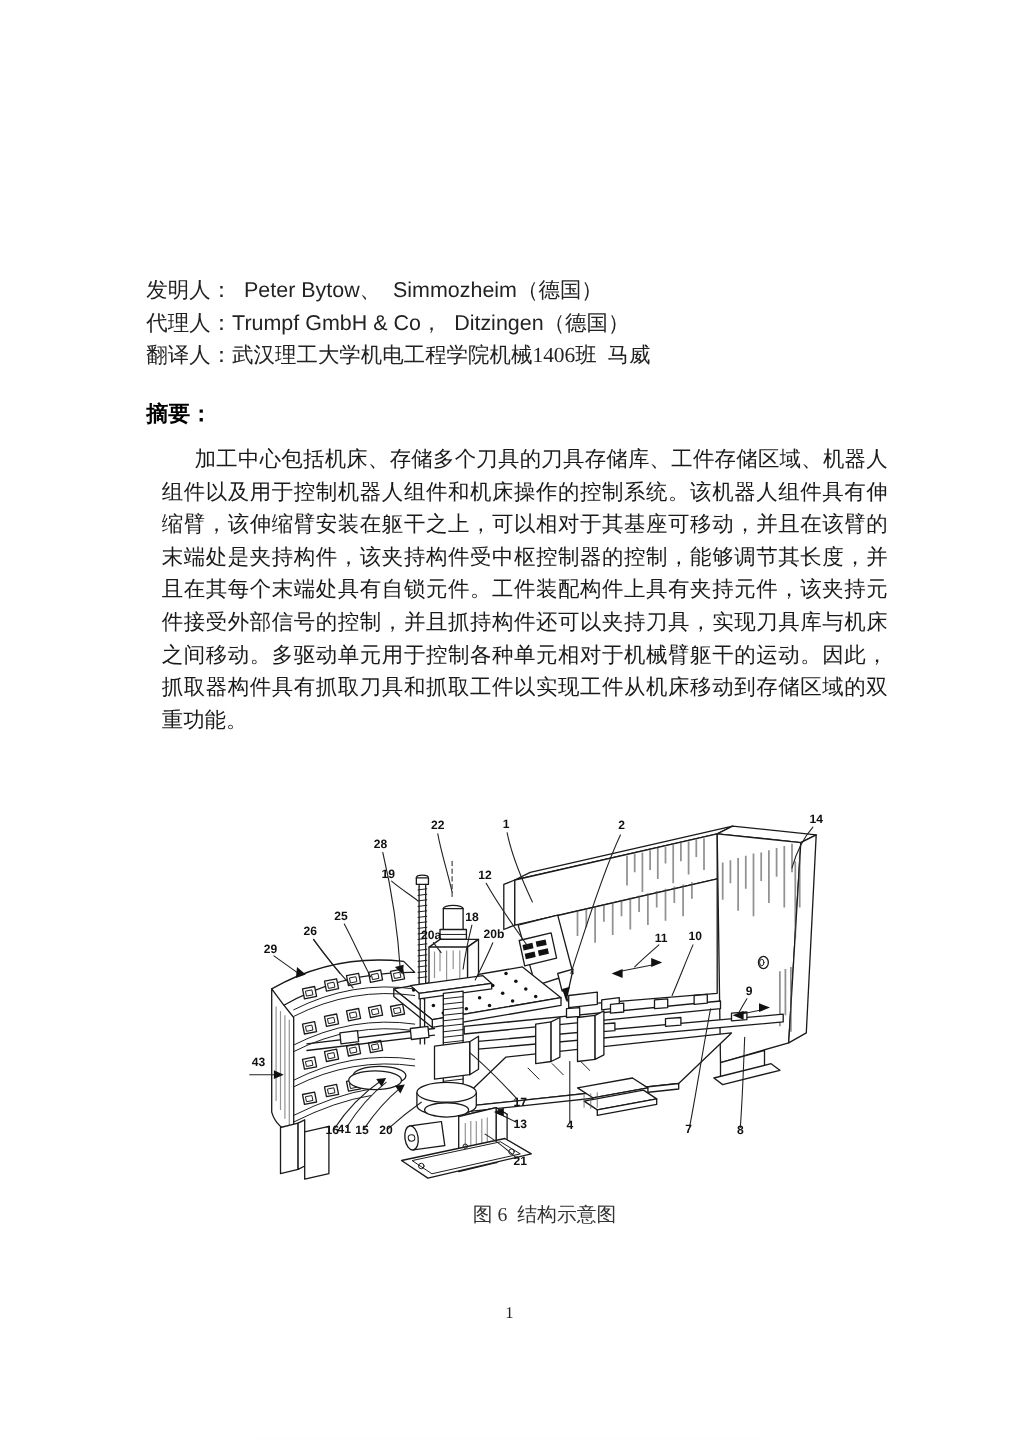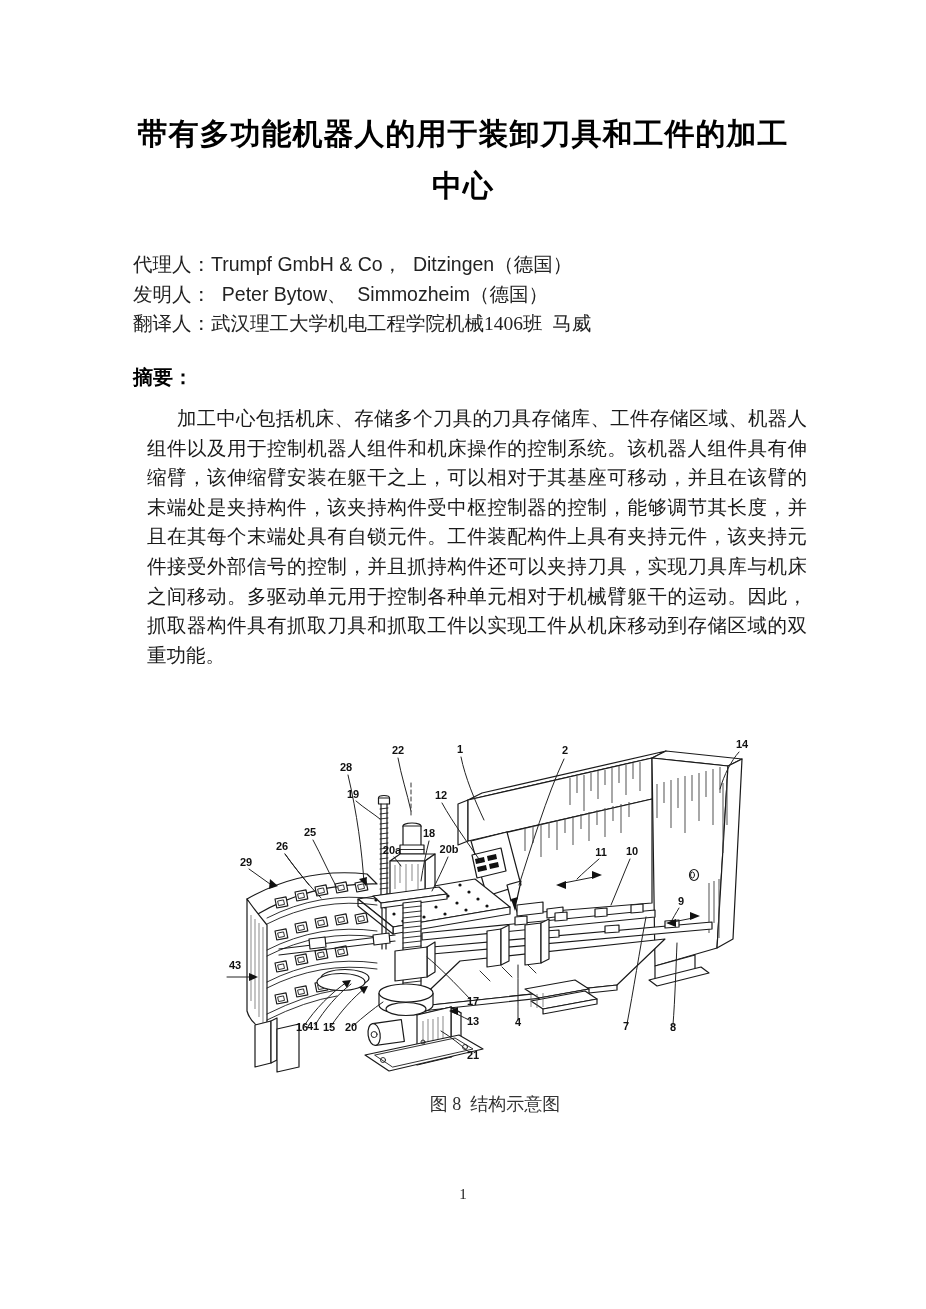--- a/index.html
+++ b/index.html
@@ -48,25 +48,24 @@
   .fig-label{
     font-family:"Liberation Sans","DejaVu Sans",sans-serif;
     font-weight:700;font-size:11px;fill:#111;text-anchor:middle;
   }
 </style>
 </head>
 <body>
 
 <div class="page">
 
-  <h1 class="doc-title">带有多功能机器人的用于装卸刀具和工件的加工中心</h1>
 
   <div class="meta">
+    <div class="meta-line"><span>发明人：</span><span class="lat">  Peter Bytow、  Simmozheim（德国）</span></div>
     <div class="meta-line"><span>代理人：</span><span class="lat">Trumpf GmbH &amp; Co，  Ditzingen（德国）</span></div>
-    <div class="meta-line"><span>发明人：</span><span class="lat">  Peter Bytow、  Simmozheim（德国）</span></div>
     <div class="meta-line"><span>翻译人：</span><span>武汉理工大学机电工程学院机械1406班  马威</span></div>
   </div>
 
   <h2 class="abstract-heading">摘要：</h2>
 
   <p class="abstract-text">加工中心包括机床、存储多个刀具的刀具存储库、工件存储区域、机器人组件以及用于控制机器人组件和机床操作的控制系统。该机器人组件具有伸缩臂，该伸缩臂安装在躯干之上，可以相对于其基座可移动，并且在该臂的末端处是夹持构件，该夹持构件受中枢控制器的控制，能够调节其长度，并且在其每个末端处具有自锁元件。工件装配构件上具有夹持元件，该夹持元件接受外部信号的控制，并且抓持构件还可以夹持刀具，实现刀具库与机床之间移动。多驱动单元用于控制各种单元相对于机械臂躯干的运动。因此，抓取器构件具有抓取刀具和抓取工件以实现工件从机床移动到存储区域的双重功能。</p>
 
   <div class="figure-wrap">
     <svg id="fig-svg" class="figure-svg" viewBox="0 0 540 345">
 
@@ -348,17 +347,17 @@
           <text x="248" y="272" class="fig-label">17</text>
           <text x="248" y="292" class="fig-label">13</text>
           <text x="248" y="326" class="fig-label">21</text>
           <text x="293" y="293" class="fig-label">4</text>
           <text x="401" y="297" class="fig-label">7</text>
           <text x="448" y="298" class="fig-label">8</text>
         </g>
     </svg>
   </div>
 
-  <div class="figure-caption">图 8  结构示意图</div>
+  <div class="figure-caption">图 6  结构示意图</div>
 
   <div class="page-number">1</div>
 
 </div>
 
 </body></html>

